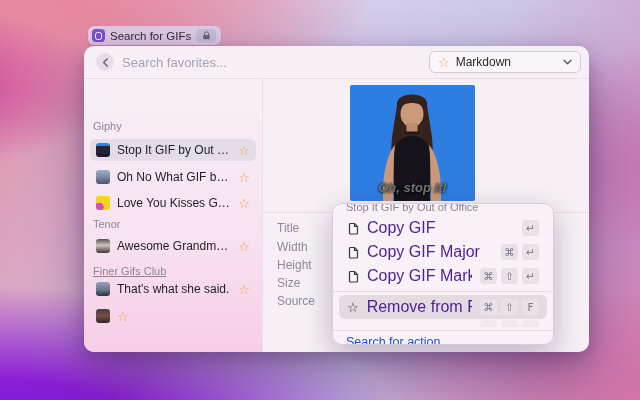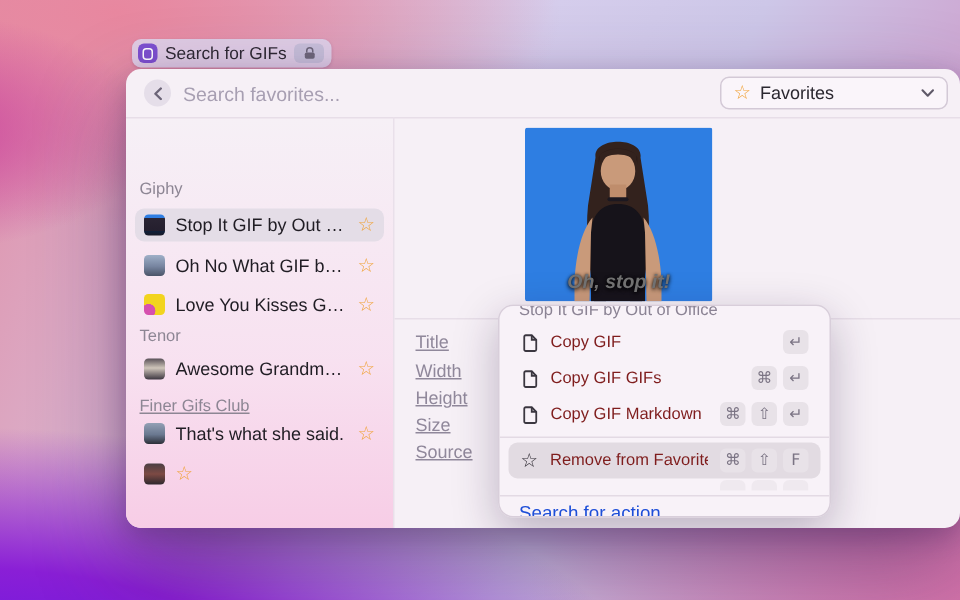--- a/index.html
+++ b/index.html
@@ -21,21 +21,21 @@
     align-items:center; gap:5px; padding:0 5px 0 4px; border-radius:6px;
     background:rgba(222,215,238,.85); box-shadow:0 1px 2px rgba(70,40,90,.15); }
   .bc-icon { width:13px; height:13px; border-radius:4px; background:#7d50cf;
     display:flex; align-items:center; justify-content:center; }
   .bc-icon-inner { width:7px; height:8px; border:1.4px solid #fff; border-radius:2.5px; }
   .bc-label { font-size:11.5px; color:#2e2a33; }
   .bc-badge { width:20px; height:13px; border-radius:4px; background:#c7c0da;
     display:flex; align-items:center; justify-content:center; }
 
   
-  .window { position:absolute; left:84px; top:46px; width:556px; height:306px;
+  .window { position:absolute; left:84px; top:46px; width:505px; height:306px;
     border-radius:10px; background:#f6f0f6; overflow:hidden;
     box-shadow:0 25px 60px rgba(55,18,78,.45), 0 6px 18px rgba(55,18,78,.28); }
 
   .header-row { position:absolute; left:0; top:0; right:0; height:32px; }
   .back-btn { position:absolute; left:12px; top:7px; width:18px; height:18px;
     border-radius:50%; background:#e5dee9; display:flex; align-items:center;
     justify-content:center; color:#6b6477; }
   .search-ph { position:absolute; left:38px; top:9px; font-size:13px; color:#a79fb2; }
   .dropdown { position:absolute; right:8px; top:5px; width:152px; height:22px;
     border:1px solid #d3c9d6; border-radius:6px; background:#faf5fa;
@@ -65,35 +65,35 @@
   .row-star { color:#f0a43b; font-size:13px; line-height:1; flex:none;
     font-family:"DejaVu Sans",sans-serif; }
 
   
   .detail-divider { position:absolute; left:179px; right:0; top:166px; height:1px; background:#e7dee8; }
   .gif-preview { position:absolute; left:266px; top:39px; width:125px; height:116px;
     border-radius:2px; overflow:hidden; }
   .gif-caption { position:absolute; left:0; right:0; bottom:6px; text-align:center;
     color:#737373; font-size:13px; font-weight:bold; font-style:italic;
     text-shadow:0 1px 3px rgba(0,0,0,.8), 0 0 2px rgba(0,0,0,.6); }
-  .meta-label { position:absolute; left:193px; font-size:12px; color:#90889b;text-decoration:underline; }
+  .meta-label { position:absolute; left:193px; font-size:12px; color:#90889b; }
 
   
   .action-menu { position:absolute; left:248px; top:157px; width:222px; height:142px;
     border-radius:10px; background:rgba(248,242,248,.98); border:1px solid #d8ceda;
     box-shadow:0 10px 30px rgba(40,18,60,.28); overflow:hidden; }
   .menu-title { margin:-3px 0 3px 13px; font-size:11px; line-height:12px; color:#8b8394;
     white-space:nowrap; overflow:hidden; }
   .menu-item { height:24px; margin:0 6px; padding:0 8px; border-radius:6px;
     display:flex; align-items:center; gap:8px; }
   .menu-item.selected { background:#e2dbe2; }
   .mi-icon { display:flex; flex:none; color:#3b3740; }
   .mi-star { color:#2f2b33; font-size:13px; line-height:1; flex:none;
     font-family:"DejaVu Sans",sans-serif; }
-  .mi-label { font-size:11px; color:#7f1d1d; flex:1; white-space:nowrap; overflow:hidden; }
+  .mi-label { font-size:16px; color:#4c1d95; flex:1; white-space:nowrap; overflow:hidden; }
   .badges { display:flex; gap:4px; flex:none; }
   .kbd { min-width:17px; height:16px; padding:0 3px; border-radius:4px; background:#e8e2e8;
     color:#7b7484; font-size:10.5px; display:flex; align-items:center; justify-content:center;
     font-family:"DejaVu Sans",sans-serif; }
   .menu-divider { height:1px; background:#e3dae4; margin:3px 0; }
   .ghost-row { height:7px; margin:1px 14px 0 0; display:flex; justify-content:flex-end;
     gap:4px; overflow:hidden; opacity:.5; }
   .ghost-row .kbd { height:14px; }
   .action-search { margin:4px 0 0 13px; font-size:12.5px; color:#1d4ed8; }
 </style>
@@ -119,21 +119,21 @@
 
     <div class="header-row">
       <div class="back-btn">
         <svg width="7" height="9" viewBox="0 0 7 9">
             <path d="M5.2 1 1.6 4.5 5.2 8" fill="none" stroke="#6b6477" stroke-width="1.6" stroke-linecap="round" stroke-linejoin="round"></path>
           </svg>
       </div>
       <span class="search-ph">Search favorites...</span>
       <div class="dropdown">
         <span class="dd-star">☆</span>
-        <span class="dd-label">Favorites</span>
+        <span class="dd-label">Markdown</span>
         <span class="dd-chevron">
           <svg width="9" height="6" viewBox="0 0 9 6">
               <path d="M1 1.2 4.5 4.8 8 1.2" fill="none" stroke="#5f5968" stroke-width="1.4" stroke-linecap="round" stroke-linejoin="round"></path>
             </svg>
         </span>
       </div>
       <div class="h-divider"></div>
     </div>
 
     <div class="sidebar">
@@ -214,21 +214,21 @@
         </span>
       </div>
 
       <div class="menu-item">
         <span class="mi-icon">
           <svg width="12" height="13" viewBox="0 0 12 13">
               <path d="M3.5 1.5 H7.5 L10.5 4.5 V11 a1 1 0 0 1 -1 1 H3.5 a1 1 0 0 1 -1 -1 V2.5 a1 1 0 0 1 1 -1 Z" fill="none" stroke="#3b3740" stroke-width="1.2"></path>
               <path d="M7.5 1.5 V4.5 H10.5" fill="none" stroke="#3b3740" stroke-width="1.2"></path>
             </svg>
         </span>
-        <span class="mi-label">Copy GIF GIFs</span>
+        <span class="mi-label">Copy GIF Major</span>
         <span class="badges">
           <span class="kbd">⌘</span>
           <span class="kbd">↵</span>
         </span>
       </div>
 
       <div class="menu-item">
         <span class="mi-icon">
           <svg width="12" height="13" viewBox="0 0 12 13">
               <path d="M3.5 1.5 H7.5 L10.5 4.5 V11 a1 1 0 0 1 -1 1 H3.5 a1 1 0 0 1 -1 -1 V2.5 a1 1 0 0 1 1 -1 Z" fill="none" stroke="#3b3740" stroke-width="1.2"></path>

